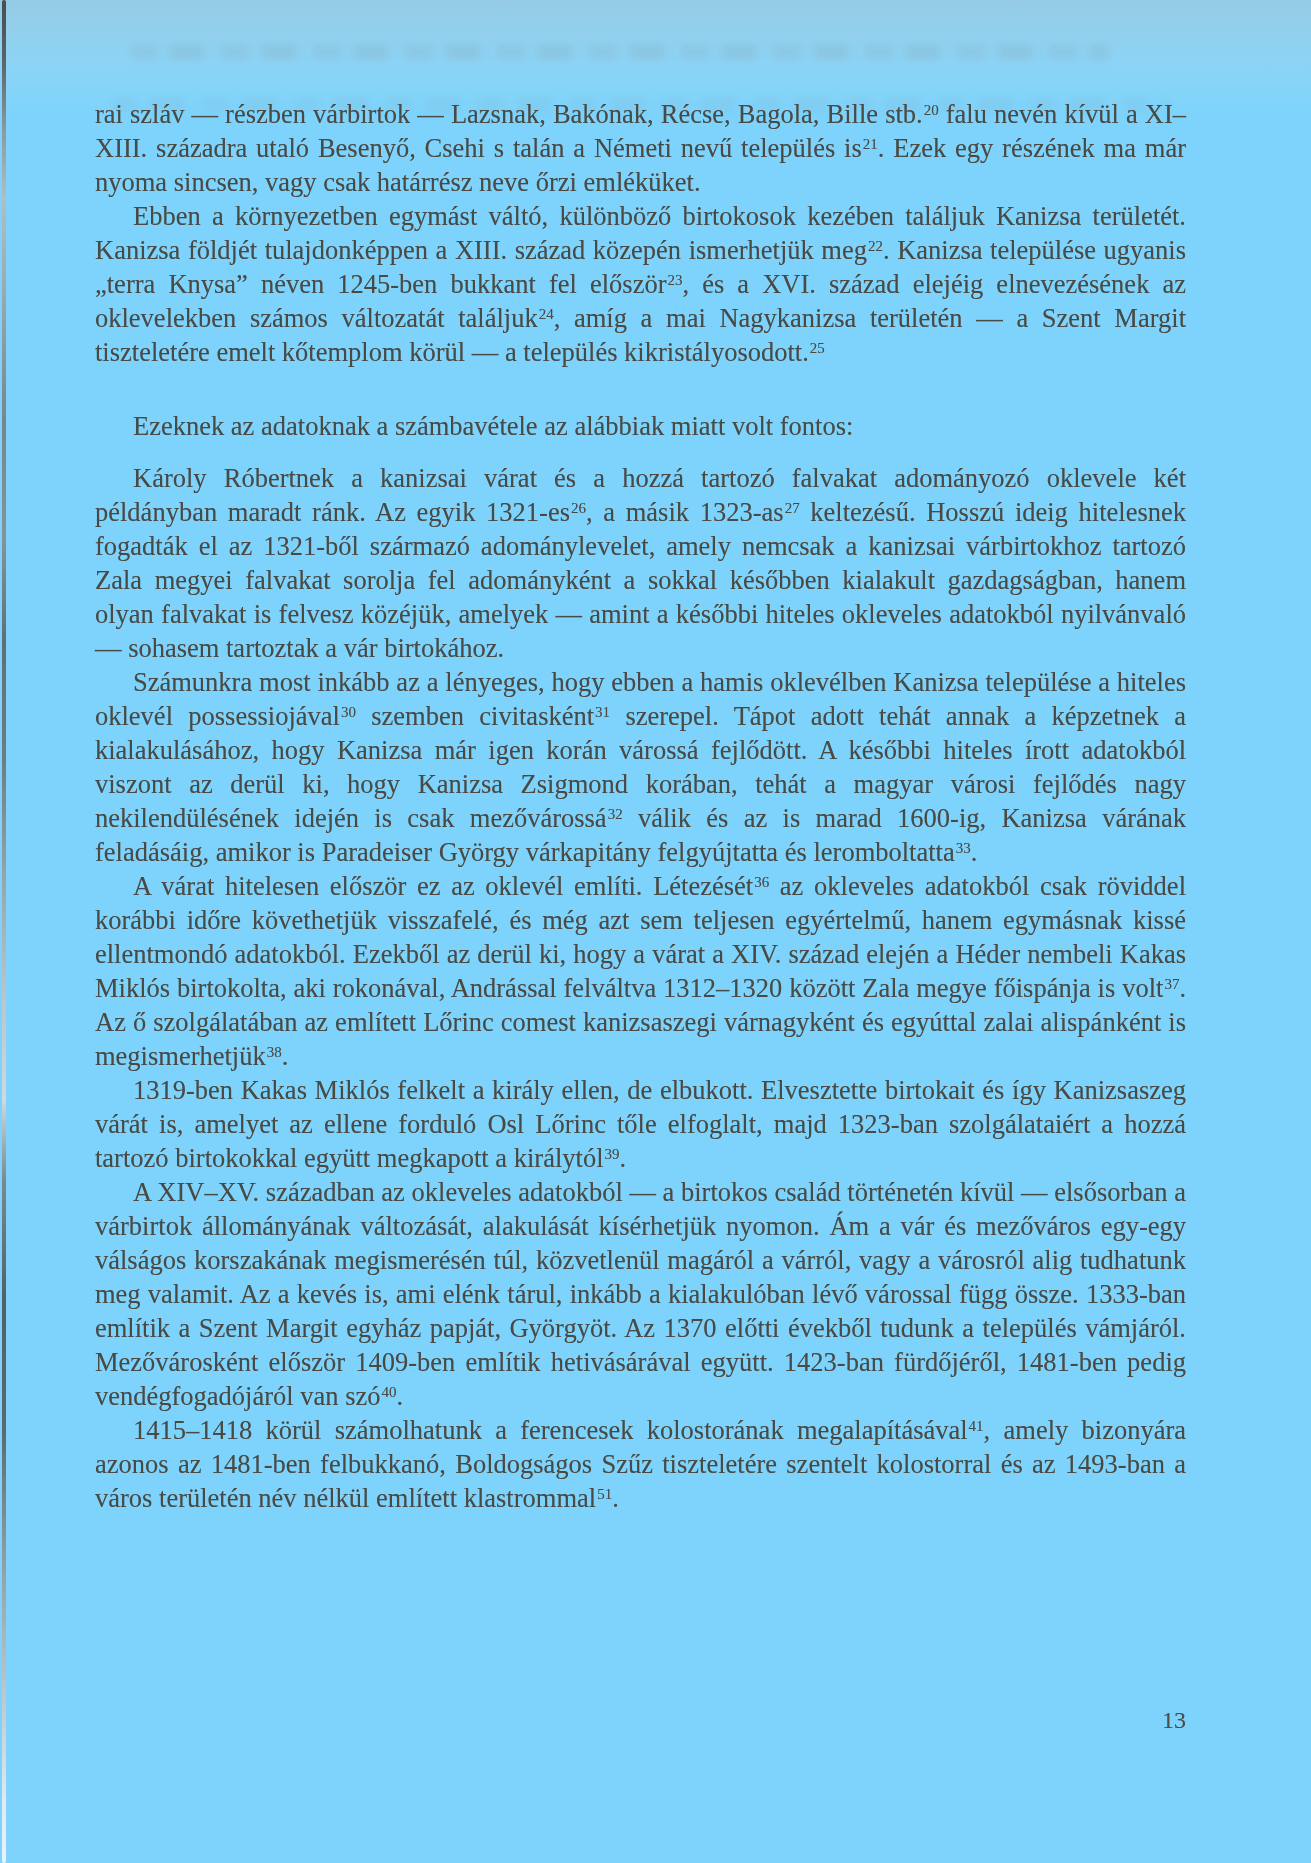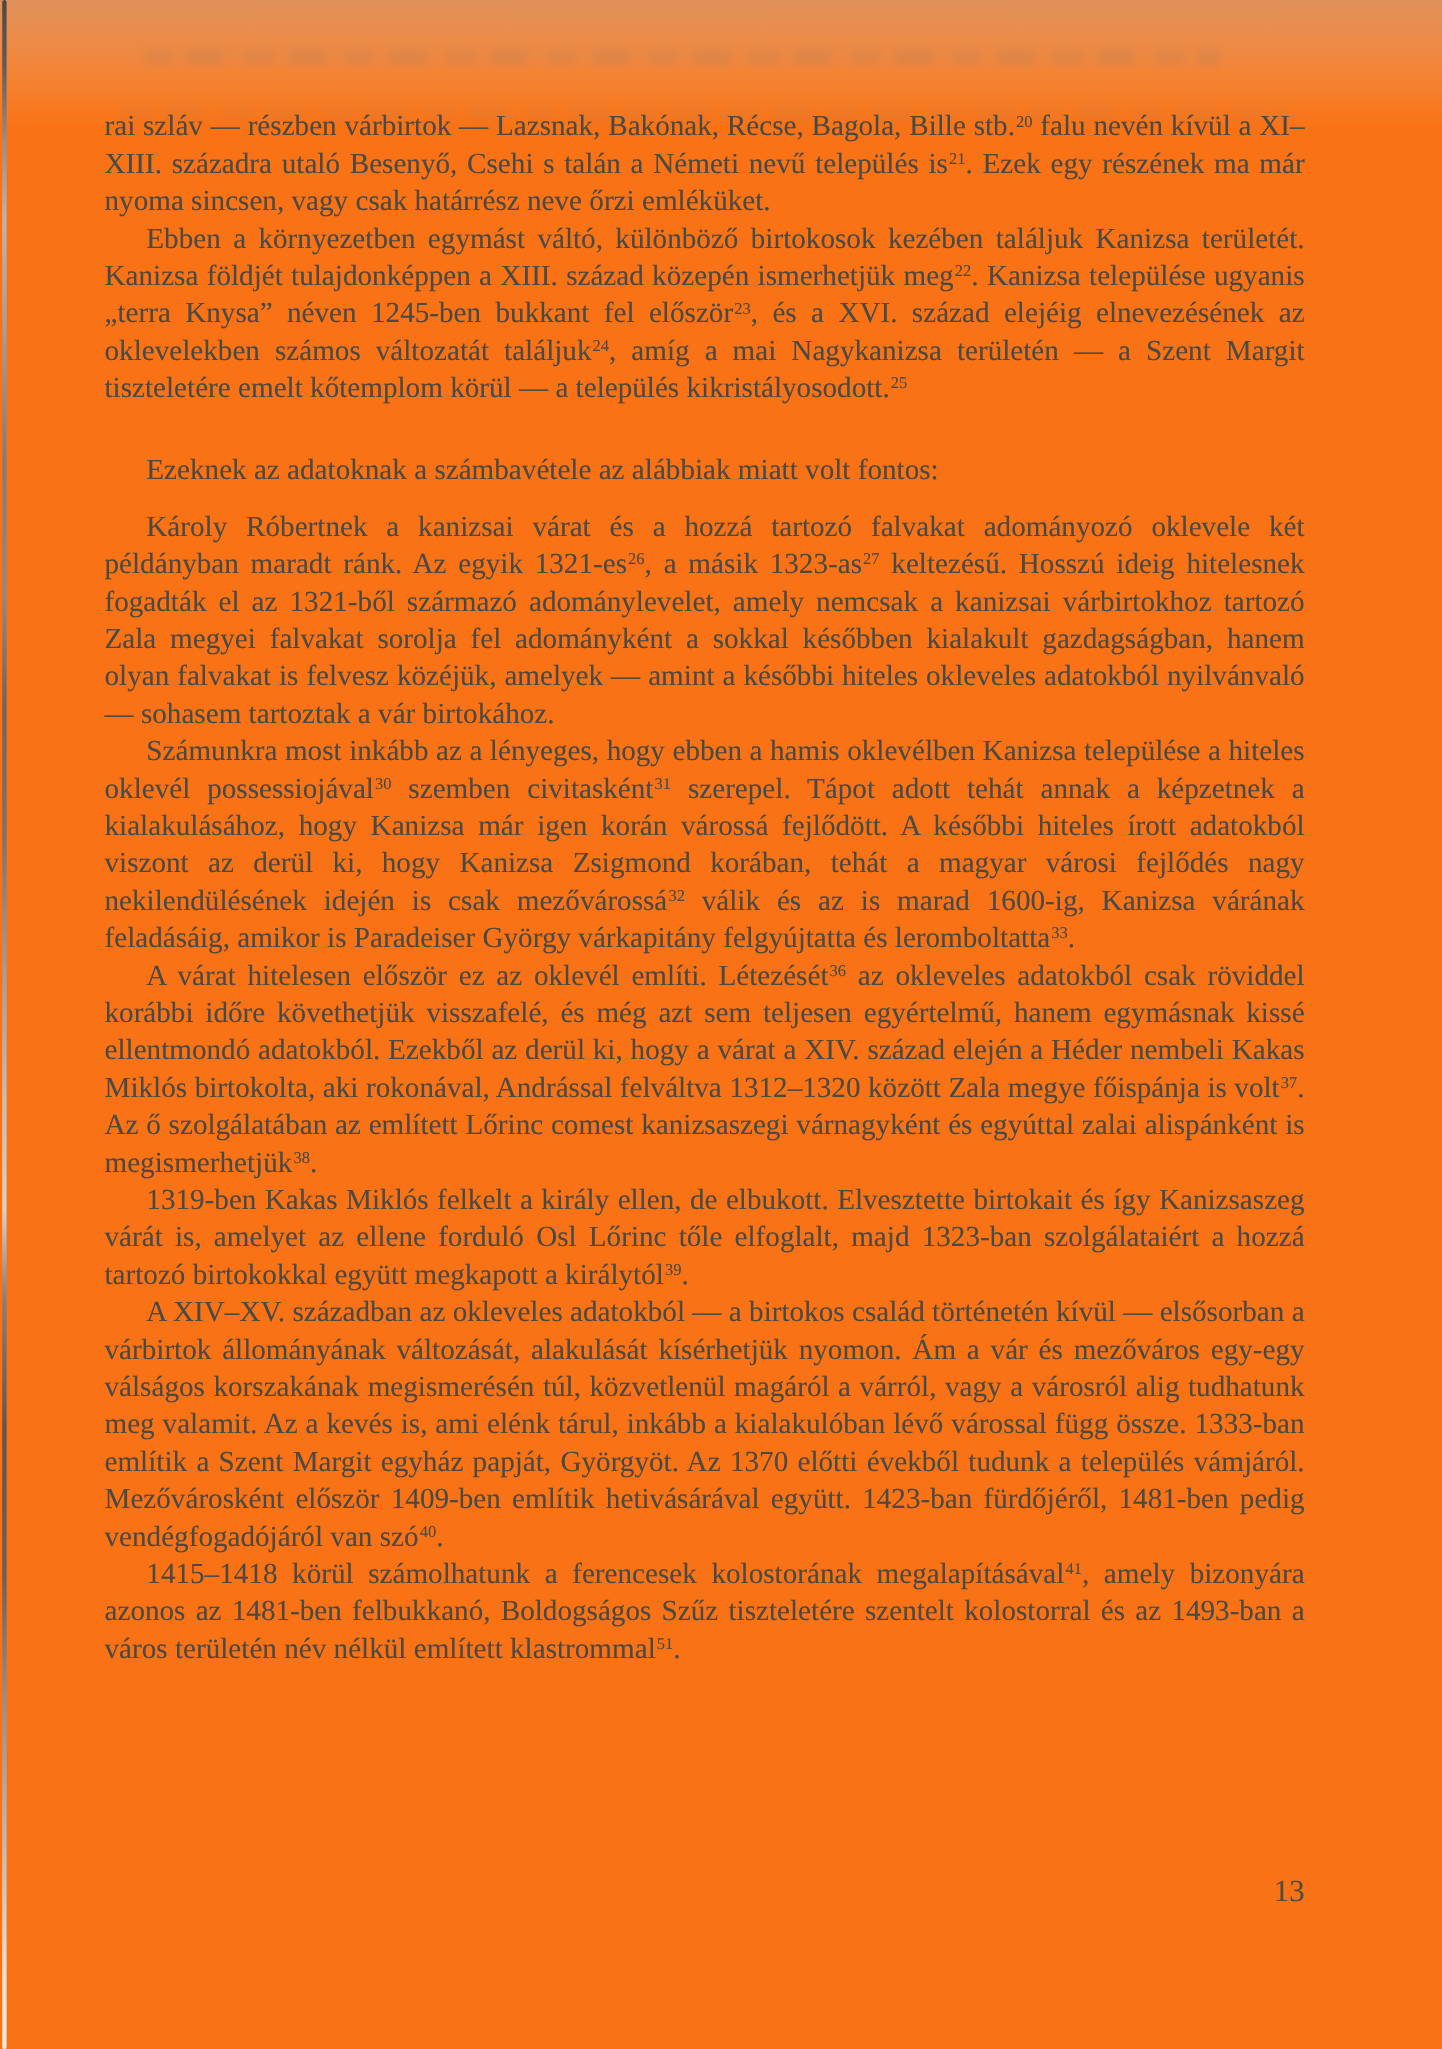--- a/index.html
+++ b/index.html
@@ -4,21 +4,21 @@
 <style>
   html, body {
     margin: 0;
     padding: 0;
     background: #ffffff;
   }
   .page {
     position: relative;
     width: 1311px;
     height: 1863px;
-    background: #f97316;
+    background: #7dd3fc;
     overflow: hidden;
     font-family: "Liberation Serif", "DejaVu Serif", serif;
     color: #4a4a45;
   }
   
   .top-shade {
     position: absolute;
     left: 0; top: 0;
     width: 1311px; height: 115px;
     background: linear-gradient(180deg,
@@ -81,21 +81,21 @@
     top: -0.55em;
     vertical-align: baseline;
     margin-left: 1px;
   }
   .page-number {
     position: absolute;
     left: 95px;
     top: 1703px;
     width: 1091px;
     text-align: right;
-    font-size: 28px;
+    font-size: 24px;
     line-height: 34px;
     color: #4c4c47;
     text-shadow: 0 0 0.6px rgba(74,74,69,0.35);
   }
 </style>
 </head>
 <body>
 
 <div class="page">
   <div class="top-shade"></div>

